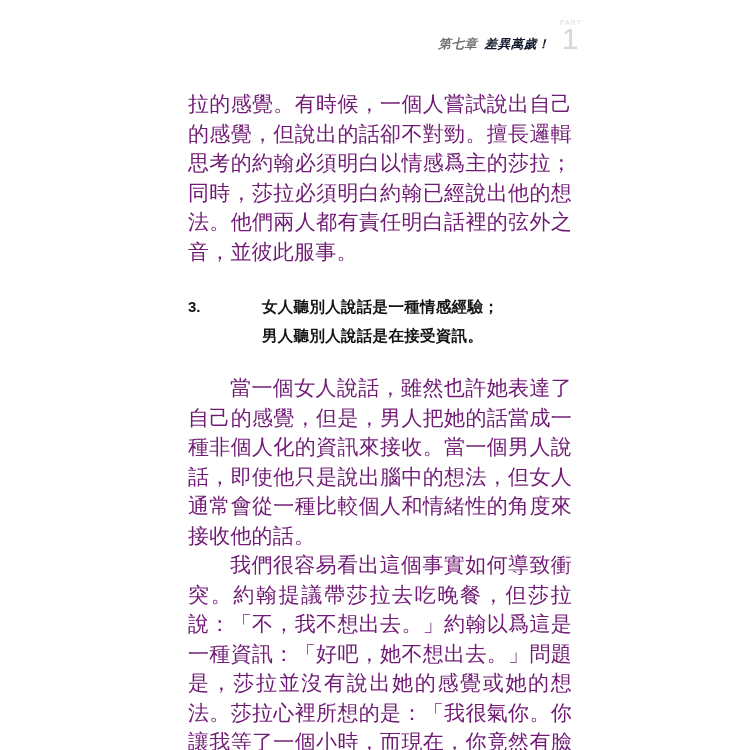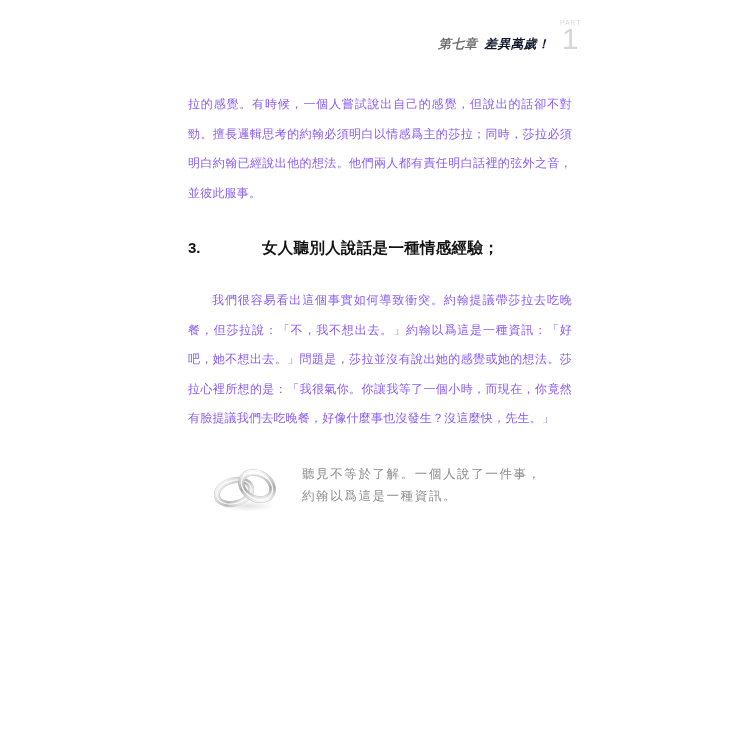--- a/index.html
+++ b/index.html
@@ -81,26 +81,26 @@
   
   .content {
     position: absolute;
     left: 188px;
     top: 90px;
     width: 384px;
   }
 
   p.body-text {
     margin: 0;
-    font-size: 12px;
+    font-size: 21px;
     line-height: 29.5px;
     text-align: justify;
     text-justify: inter-ideograph;
     letter-spacing: 0.2px;
-    color: #8b5cf6;
+    color: #701a75;
     text-indent: 2em;
   }
   p.body-text.no-indent {
     text-indent: 0;
   }
   p.body-text + p.body-text {
     margin-top: 0;
   }
 
   
@@ -188,23 +188,25 @@
   </div>
 
   <div class="content">
 
     <p class="body-text no-indent">拉的感覺。有時候，一個人嘗試說出自己的感覺，但說出的話卻不對勁。擅長邏輯思考的約翰必須明白以情感爲主的莎拉；同時，莎拉必須明白約翰已經說出他的想法。他們兩人都有責任明白話裡的弦外之音，並彼此服事。</p>
 
     <div class="heading-block">
       <span class="heading-number">3.</span>
       <span class="heading-lines">
         <div class="heading-line">女人聽別人說話是一種情感經驗；</div>
+        <div class="heading-line">男人聽別人說話是在接受資訊。</div>
       </span>
     </div>
 
+    <p class="body-text">當一個女人說話，雖然也許她表達了自己的感覺，但是，男人把她的話當成一種非個人化的資訊來接收。當一個男人說話，即使他只是說出腦中的想法，但女人通常會從一種比較個人和情緒性的角度來接收他的話。</p>
     <p class="body-text">我們很容易看出這個事實如何導致衝突。約翰提議帶莎拉去吃晚餐，但莎拉說：「不，我不想出去。」約翰以爲這是一種資訊：「好吧，她不想出去。」問題是，莎拉並沒有說出她的感覺或她的想法。莎拉心裡所想的是：「我很氣你。你讓我等了一個小時，而現在，你竟然有臉提議我們去吃晚餐，好像什麼事也沒發生？沒這麼快，先生。」</p>
 
     <div class="pullquote">
       <div class="rings-figure">
         <svg width="72" height="52" viewBox="0 0 72 52" xmlns="http://www.w3.org/2000/svg">
           <defs>
             <linearGradient id="bandA" x1="0" y1="0" x2="1" y2="1">
               <stop offset="0%" stop-color="#ffffff"></stop>
               <stop offset="32%" stop-color="#d9d9d9"></stop>
               <stop offset="58%" stop-color="#b6b6b6"></stop>

